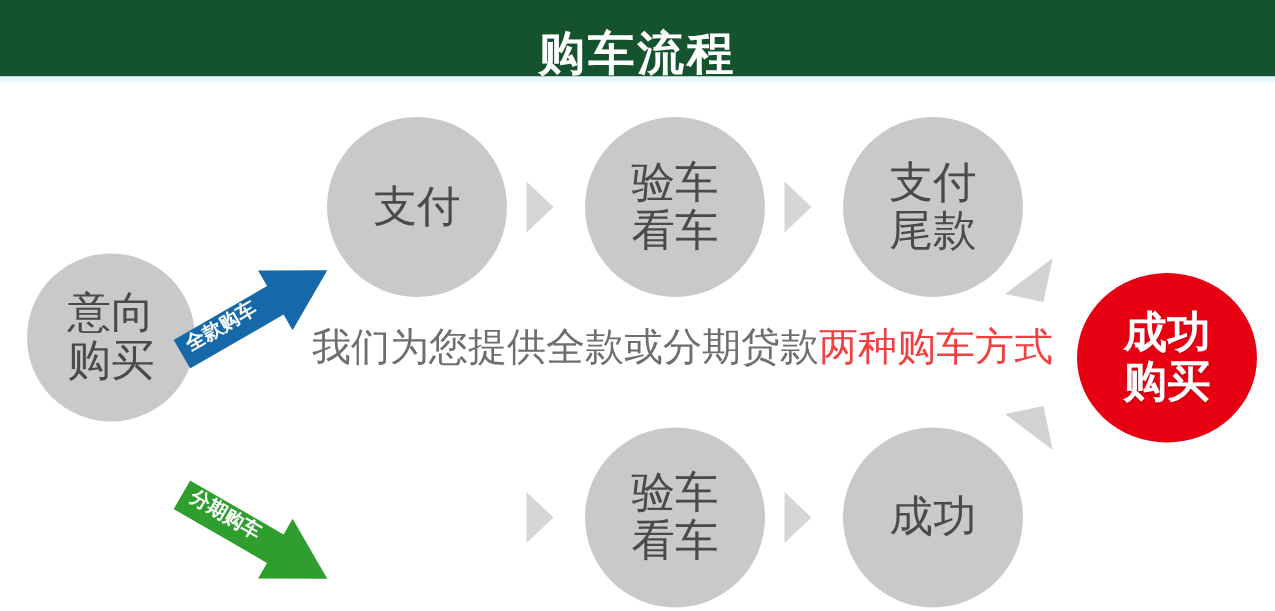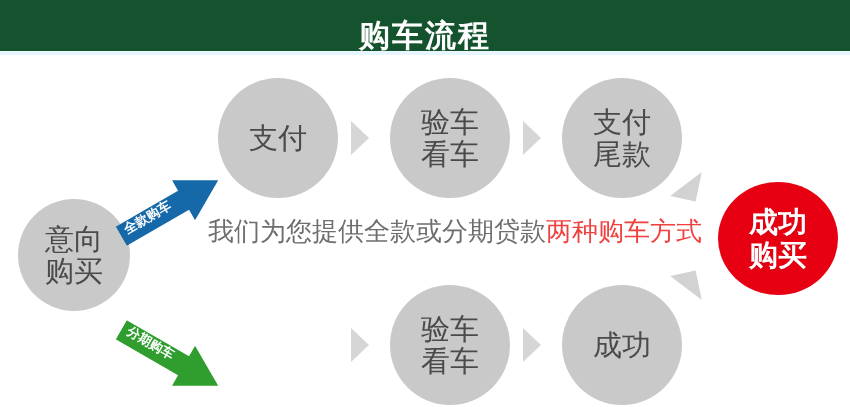--- a/index.html
+++ b/index.html
@@ -74,21 +74,21 @@
   }
   .node .line {
     font-size: 29px;
     color: #4a4a4a;
     line-height: 1.12;
     white-space: nowrap;
     text-align: center;
   }
   .node.start {
     left: 18px;
-    top: 144px;
+    top: 114px;
     width: 112px;
     height: 112px;
     align-items: center;
   }
   .node.r1c1 { left: 218px; top: 23px;  width: 120px; height: 120px; }
   .node.r1c2 { left: 390px; top: 23px;  width: 120px; height: 120px; }
   .node.r1c3 { left: 562px; top: 23px;  width: 120px; height: 120px; }
   .node.r2c1 { left: 218px; top: 230px; width: 120px; height: 120px; }
   .node.r2c2 { left: 390px; top: 230px; width: 120px; height: 120px; }
   .node.r2c3 { left: 562px; top: 230px; width: 120px; height: 120px; }

